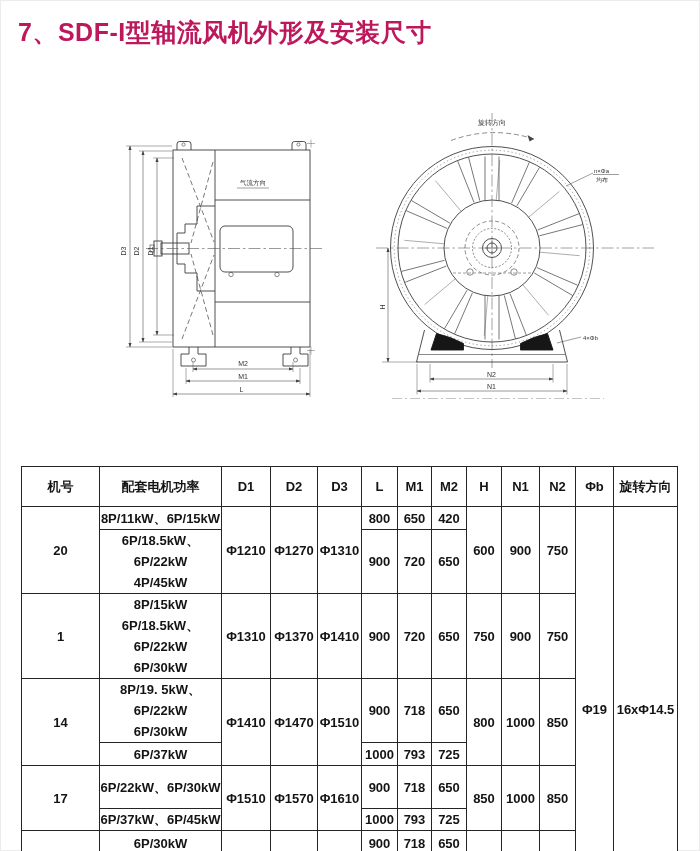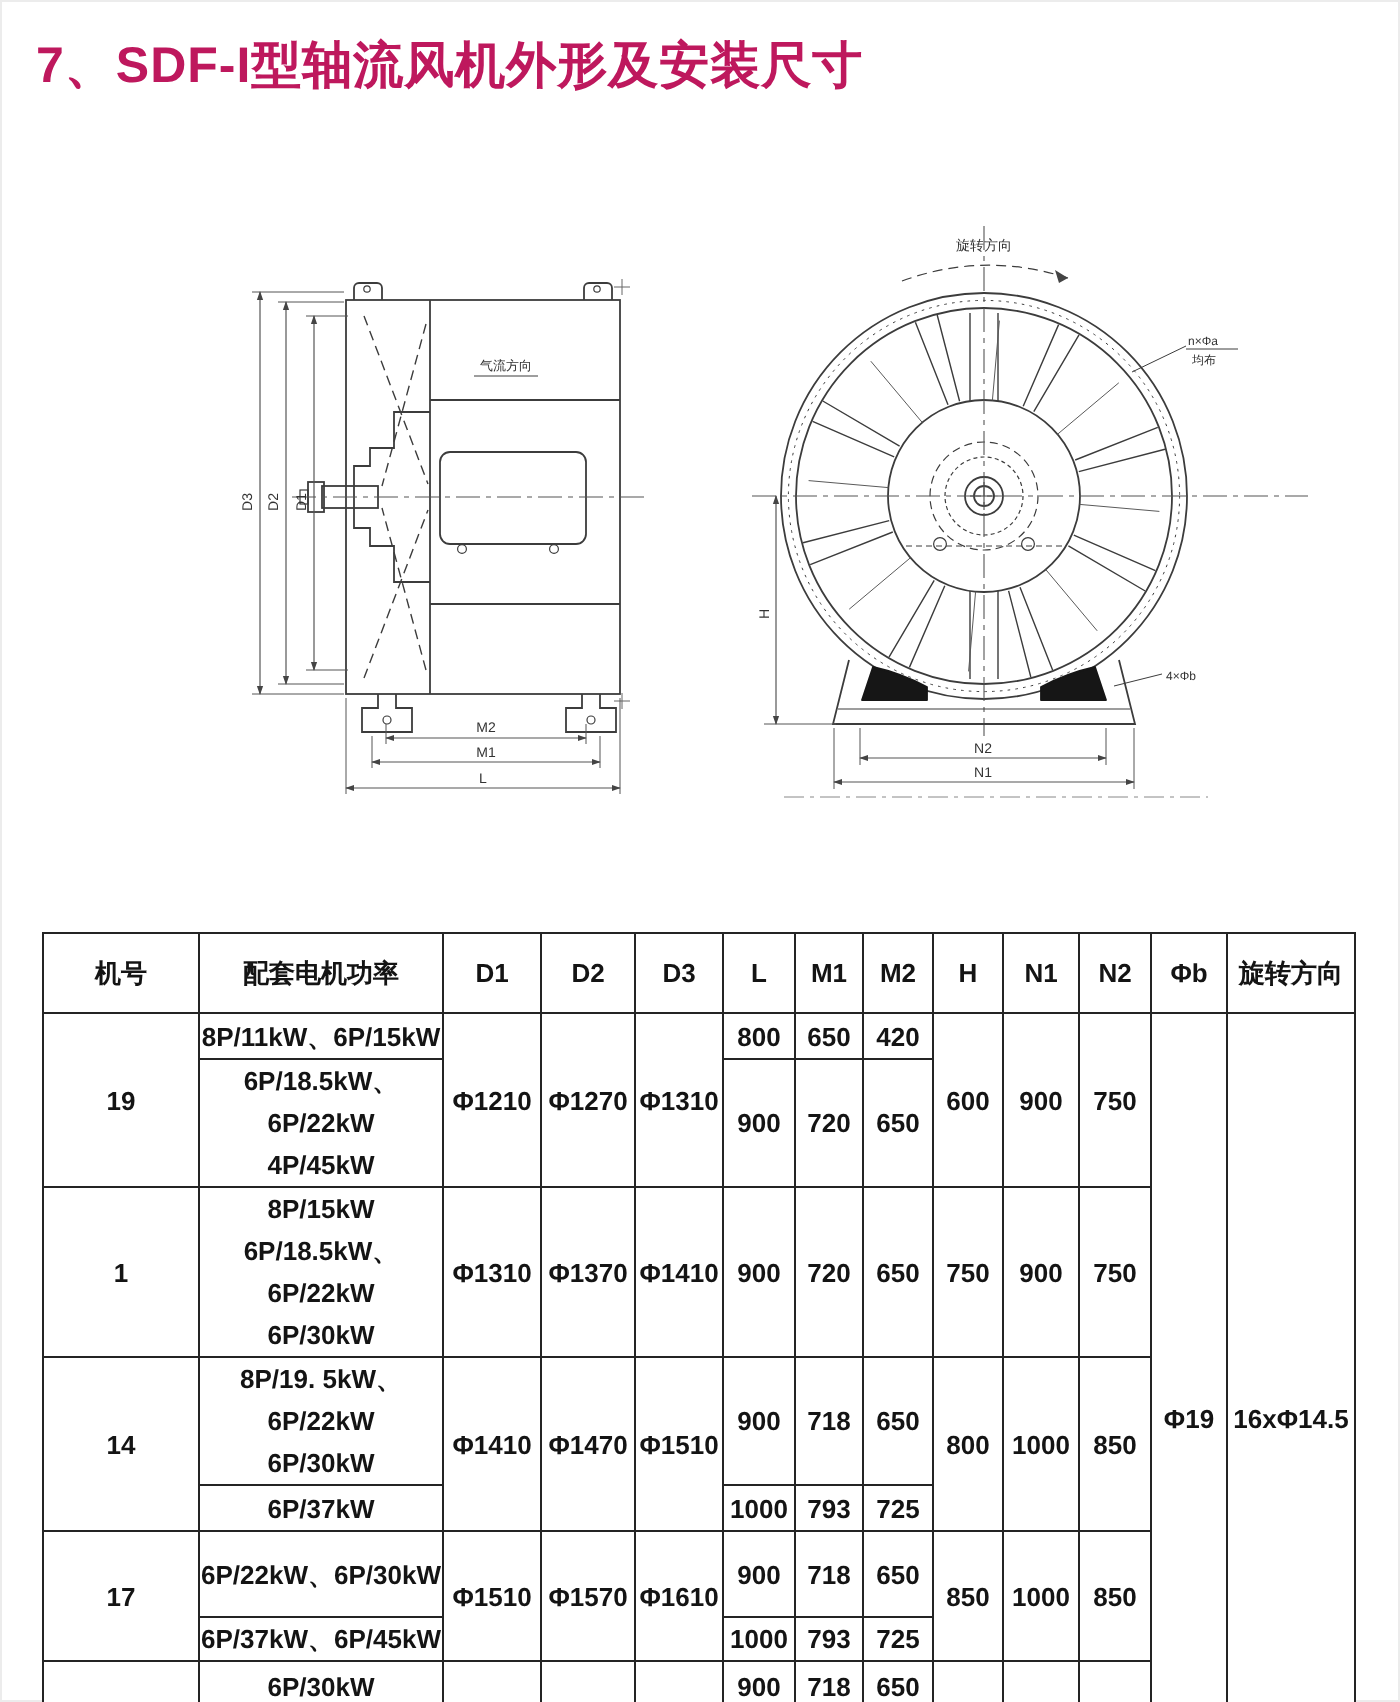--- a/index.html
+++ b/index.html
@@ -181,21 +181,21 @@
         <th>H</th>
         <th>N1</th>
         <th>N2</th>
         <th>Φb</th>
         <th>旋转方向</th>
       </tr>
     </thead>
     <tbody>
 
       <tr style="height:23px">
-        <td rowspan="2">19</td>
+        <td rowspan="2">20</td>
         <td class="power">
             <div>8P/11kW、6P/15kW</div>
           </td>
         <td rowspan="2">Φ1210</td>
         <td rowspan="2">Φ1270</td>
         <td rowspan="2">Φ1310</td>
         <td>800</td>
         <td>650</td>
         <td>420</td>
         <td rowspan="2">600</td>

